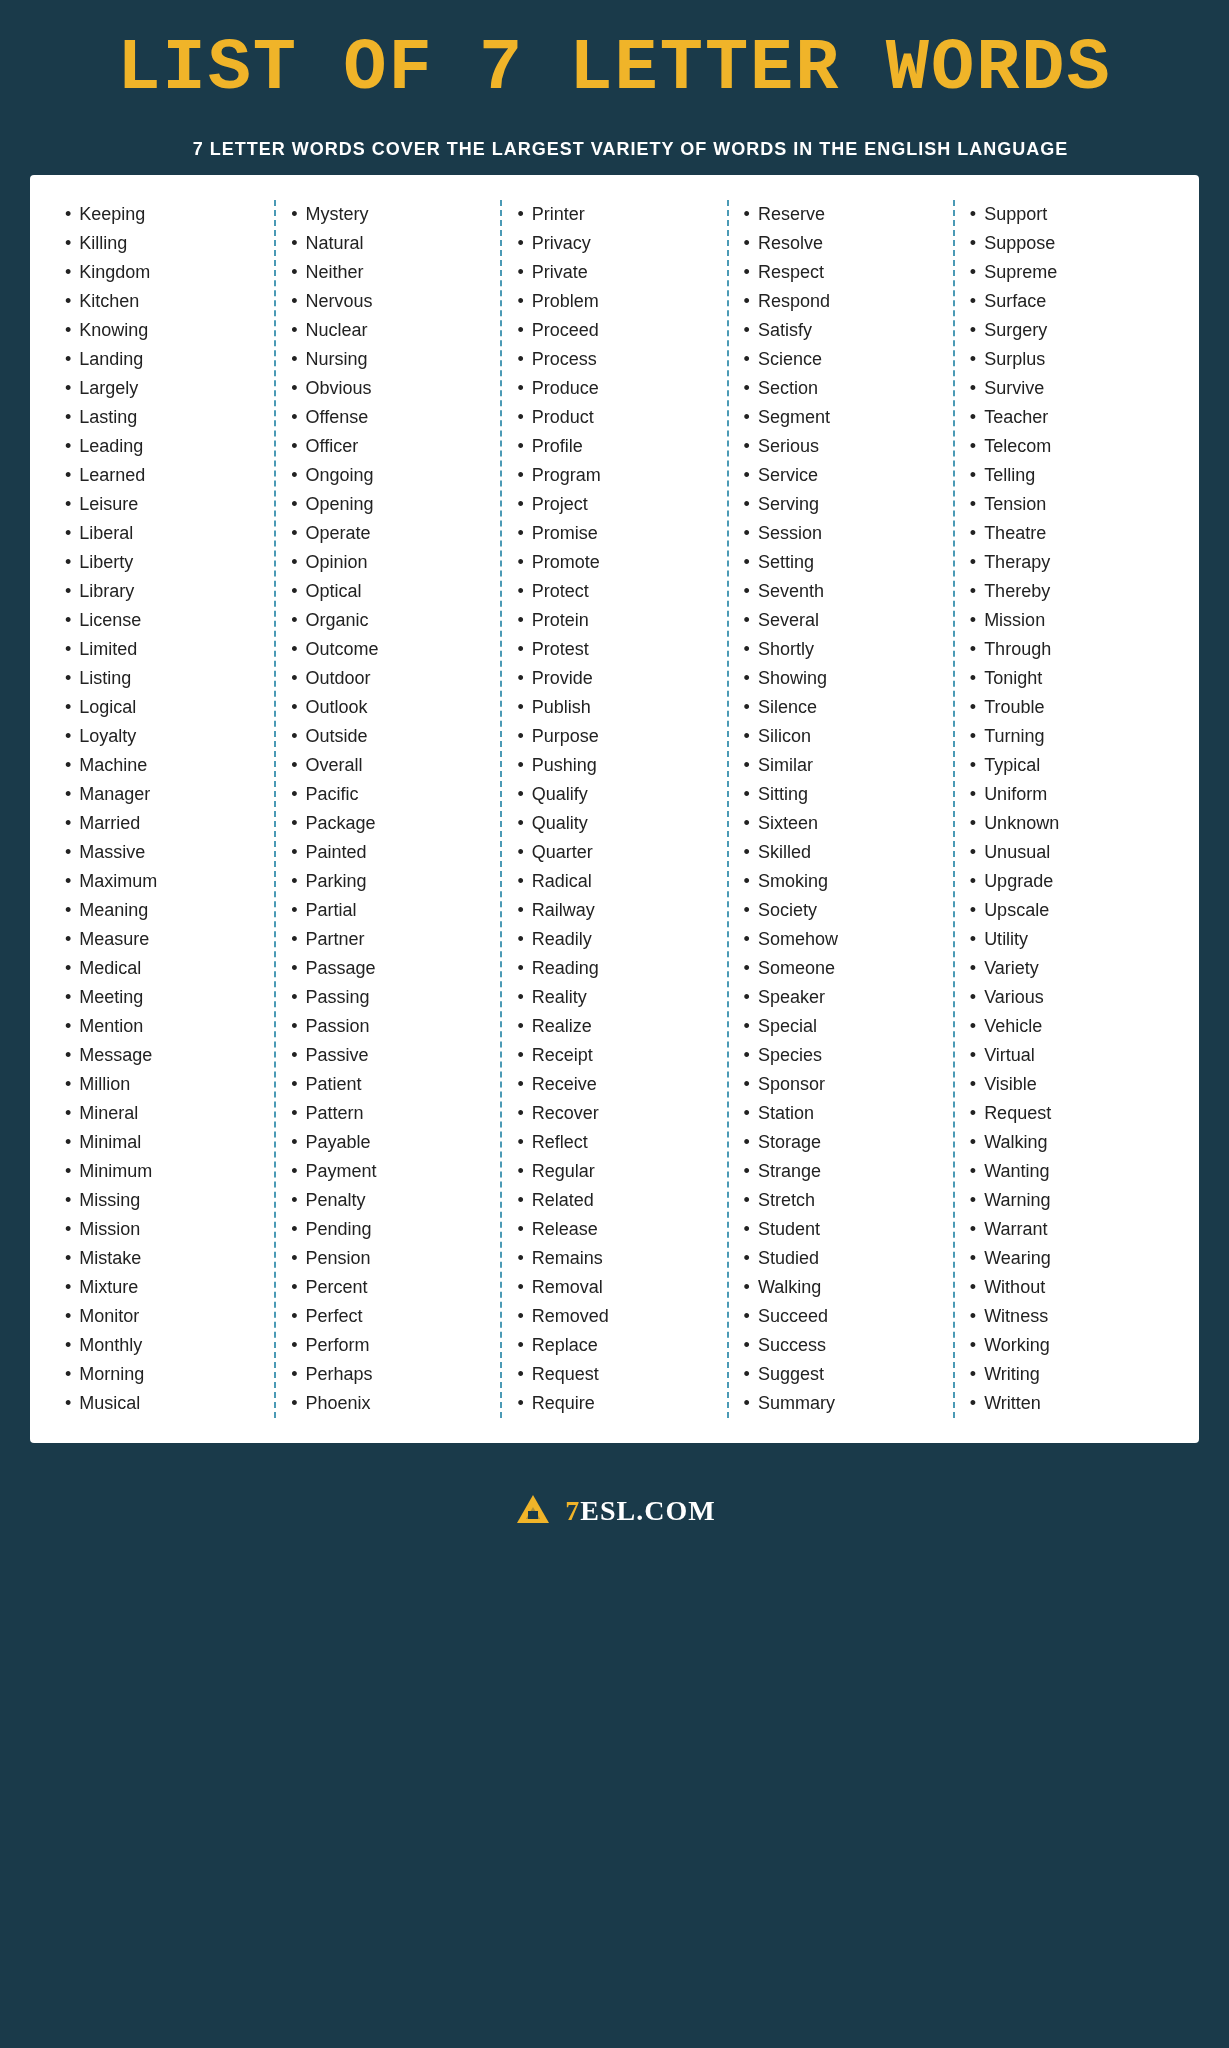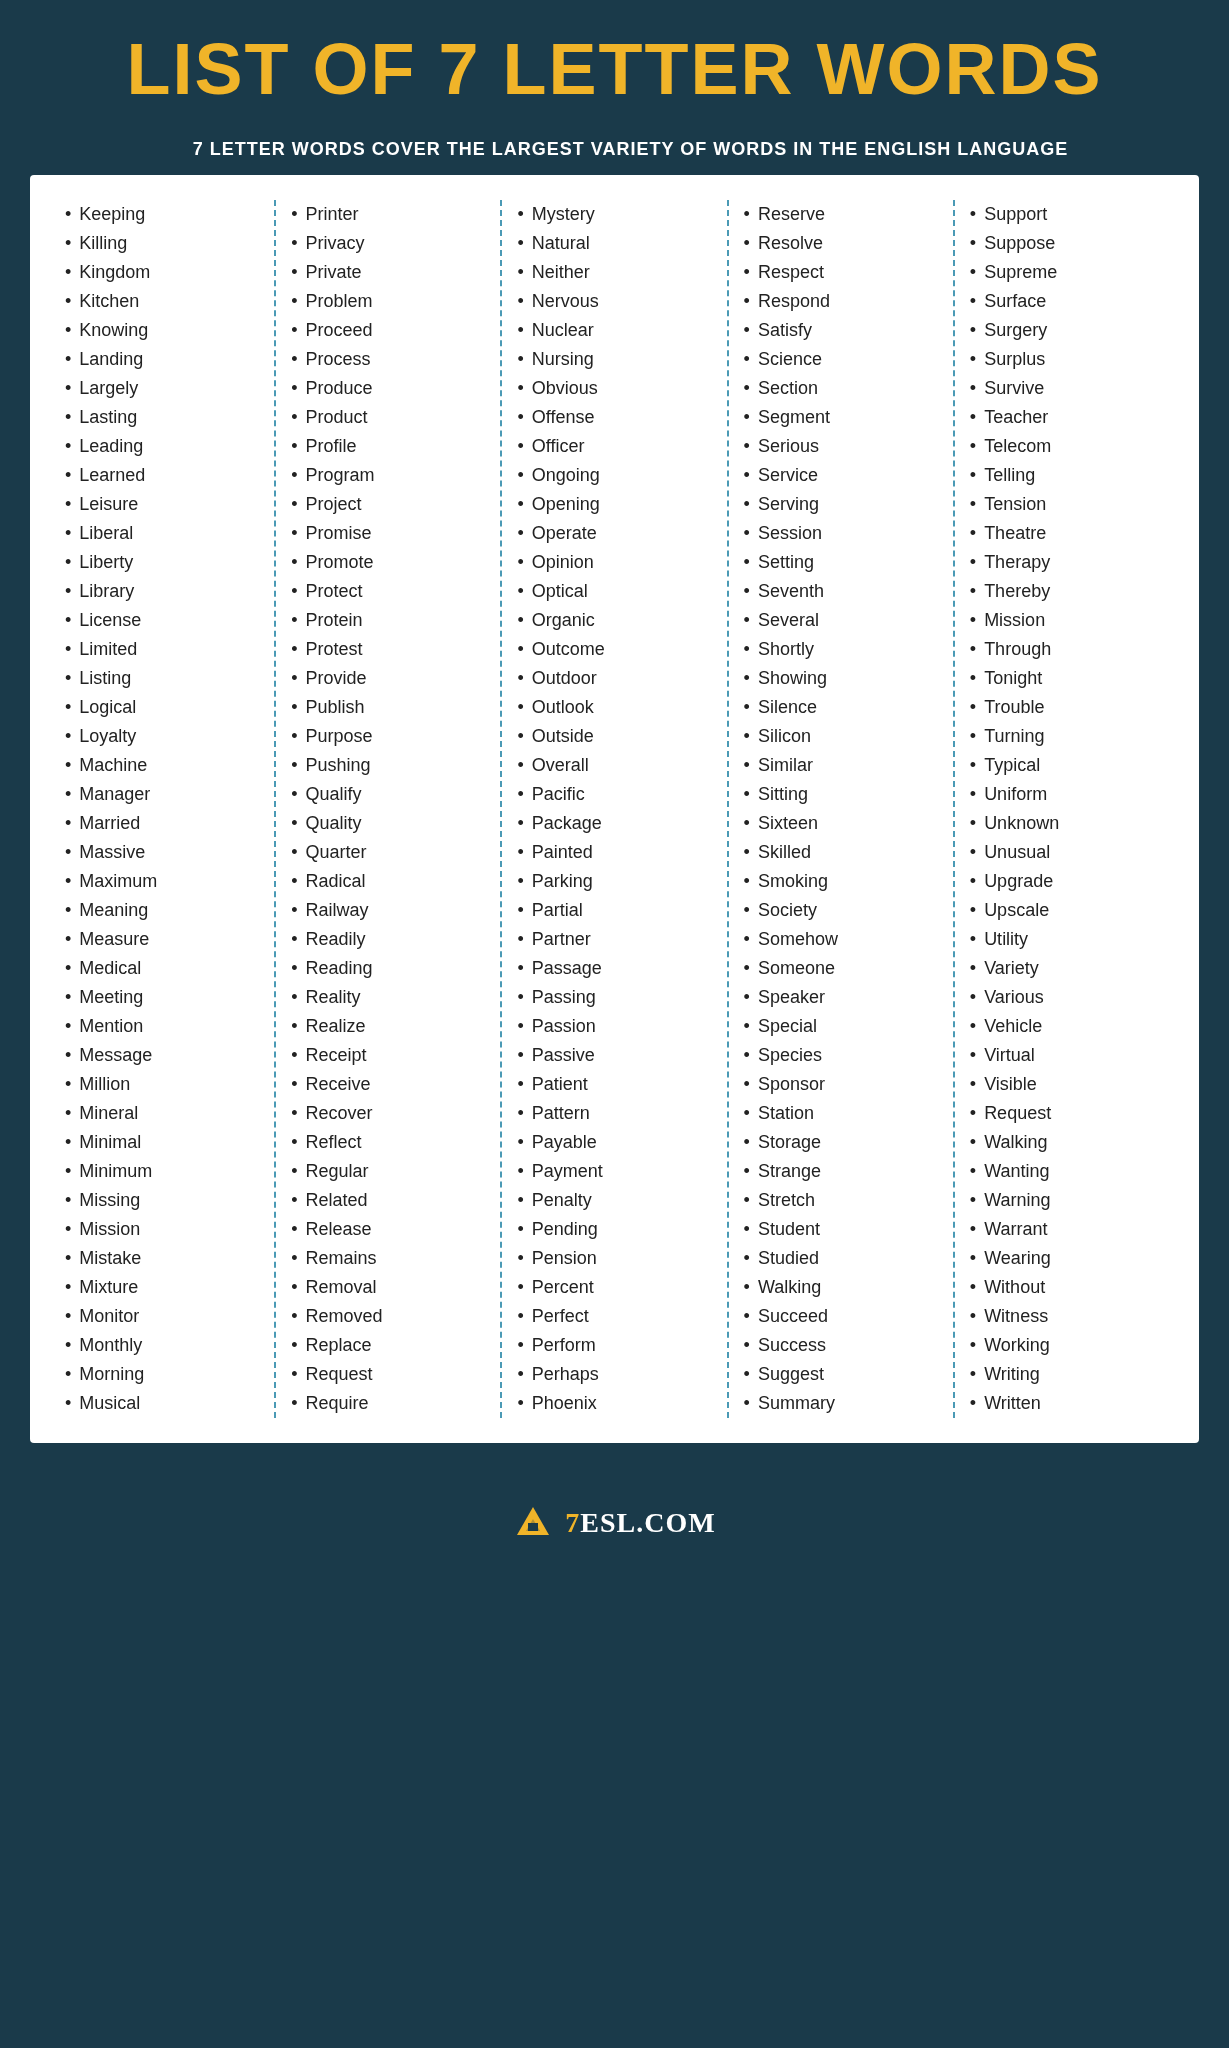--- a/index.html
+++ b/index.html
@@ -13,36 +13,37 @@
       background-color: #1a3a4a;
       padding: 30px 40px 20px;
       text-align: center;
     }
     .header h1 {
       font-size: 72px;
       font-weight: 900;
       color: #f0b429;
       letter-spacing: 2px;
       line-height: 1.1;
+      font-family: Liberation Mono, monospace;
     }
     .subtitle-bar {
       background-color: #1a3a4a;
       padding: 10px 40px 15px;
       text-align: center;
       margin-left: 32px;
     }
     .subtitle-bar p {
       color: white;
       font-size: 18px;
       font-weight: 700;
       letter-spacing: 1px;
     }
     .content-area {
       background-color: white;
-      margin: 0 30px 42px;
+      margin: 0 30px 30px;
       padding: 25px 20px;
       border-radius: 4px;
     }
     .columns-wrapper {
       display: flex;
       gap: 0;
     }
     .column {
       flex: 1;
       padding: 0 15px;
@@ -145,20 +146,66 @@
           <li>Mistake</li>
           <li>Mixture</li>
           <li>Monitor</li>
           <li>Monthly</li>
           <li>Morning</li>
           <li>Musical</li>
         </ul>
       </div>
       <div class="column">
         <ul class="word-list">
+          <li>Mystery</li>
+          <li>Natural</li>
+          <li>Neither</li>
+          <li>Nervous</li>
+          <li>Nuclear</li>
+          <li>Nursing</li>
+          <li>Obvious</li>
+          <li>Offense</li>
+          <li>Officer</li>
+          <li>Ongoing</li>
+          <li>Opening</li>
+          <li>Operate</li>
+          <li>Opinion</li>
+          <li>Optical</li>
+          <li>Organic</li>
+          <li>Outcome</li>
+          <li>Outdoor</li>
+          <li>Outlook</li>
+          <li>Outside</li>
+          <li>Overall</li>
+          <li>Pacific</li>
+          <li>Package</li>
+          <li>Painted</li>
+          <li>Parking</li>
+          <li>Partial</li>
+          <li>Partner</li>
+          <li>Passage</li>
+          <li>Passing</li>
+          <li>Passion</li>
+          <li>Passive</li>
+          <li>Patient</li>
+          <li>Pattern</li>
+          <li>Payable</li>
+          <li>Payment</li>
+          <li>Penalty</li>
+          <li>Pending</li>
+          <li>Pension</li>
+          <li>Percent</li>
+          <li>Perfect</li>
+          <li>Perform</li>
+          <li>Perhaps</li>
+          <li>Phoenix</li>
+        </ul>
+      </div>
+      <div class="column">
+        <ul class="word-list">
           <li>Printer</li>
           <li>Privacy</li>
           <li>Private</li>
           <li>Problem</li>
           <li>Proceed</li>
           <li>Process</li>
           <li>Produce</li>
           <li>Product</li>
           <li>Profile</li>
           <li>Program</li>
@@ -191,66 +238,20 @@
           <li>Remains</li>
           <li>Removal</li>
           <li>Removed</li>
           <li>Replace</li>
           <li>Request</li>
           <li>Require</li>
         </ul>
       </div>
       <div class="column">
         <ul class="word-list">
-          <li>Mystery</li>
-          <li>Natural</li>
-          <li>Neither</li>
-          <li>Nervous</li>
-          <li>Nuclear</li>
-          <li>Nursing</li>
-          <li>Obvious</li>
-          <li>Offense</li>
-          <li>Officer</li>
-          <li>Ongoing</li>
-          <li>Opening</li>
-          <li>Operate</li>
-          <li>Opinion</li>
-          <li>Optical</li>
-          <li>Organic</li>
-          <li>Outcome</li>
-          <li>Outdoor</li>
-          <li>Outlook</li>
-          <li>Outside</li>
-          <li>Overall</li>
-          <li>Pacific</li>
-          <li>Package</li>
-          <li>Painted</li>
-          <li>Parking</li>
-          <li>Partial</li>
-          <li>Partner</li>
-          <li>Passage</li>
-          <li>Passing</li>
-          <li>Passion</li>
-          <li>Passive</li>
-          <li>Patient</li>
-          <li>Pattern</li>
-          <li>Payable</li>
-          <li>Payment</li>
-          <li>Penalty</li>
-          <li>Pending</li>
-          <li>Pension</li>
-          <li>Percent</li>
-          <li>Perfect</li>
-          <li>Perform</li>
-          <li>Perhaps</li>
-          <li>Phoenix</li>
-        </ul>
-      </div>
-      <div class="column">
-        <ul class="word-list">
           <li>Reserve</li>
           <li>Resolve</li>
           <li>Respect</li>
           <li>Respond</li>
           <li>Satisfy</li>
           <li>Science</li>
           <li>Section</li>
           <li>Segment</li>
           <li>Serious</li>
           <li>Service</li>

